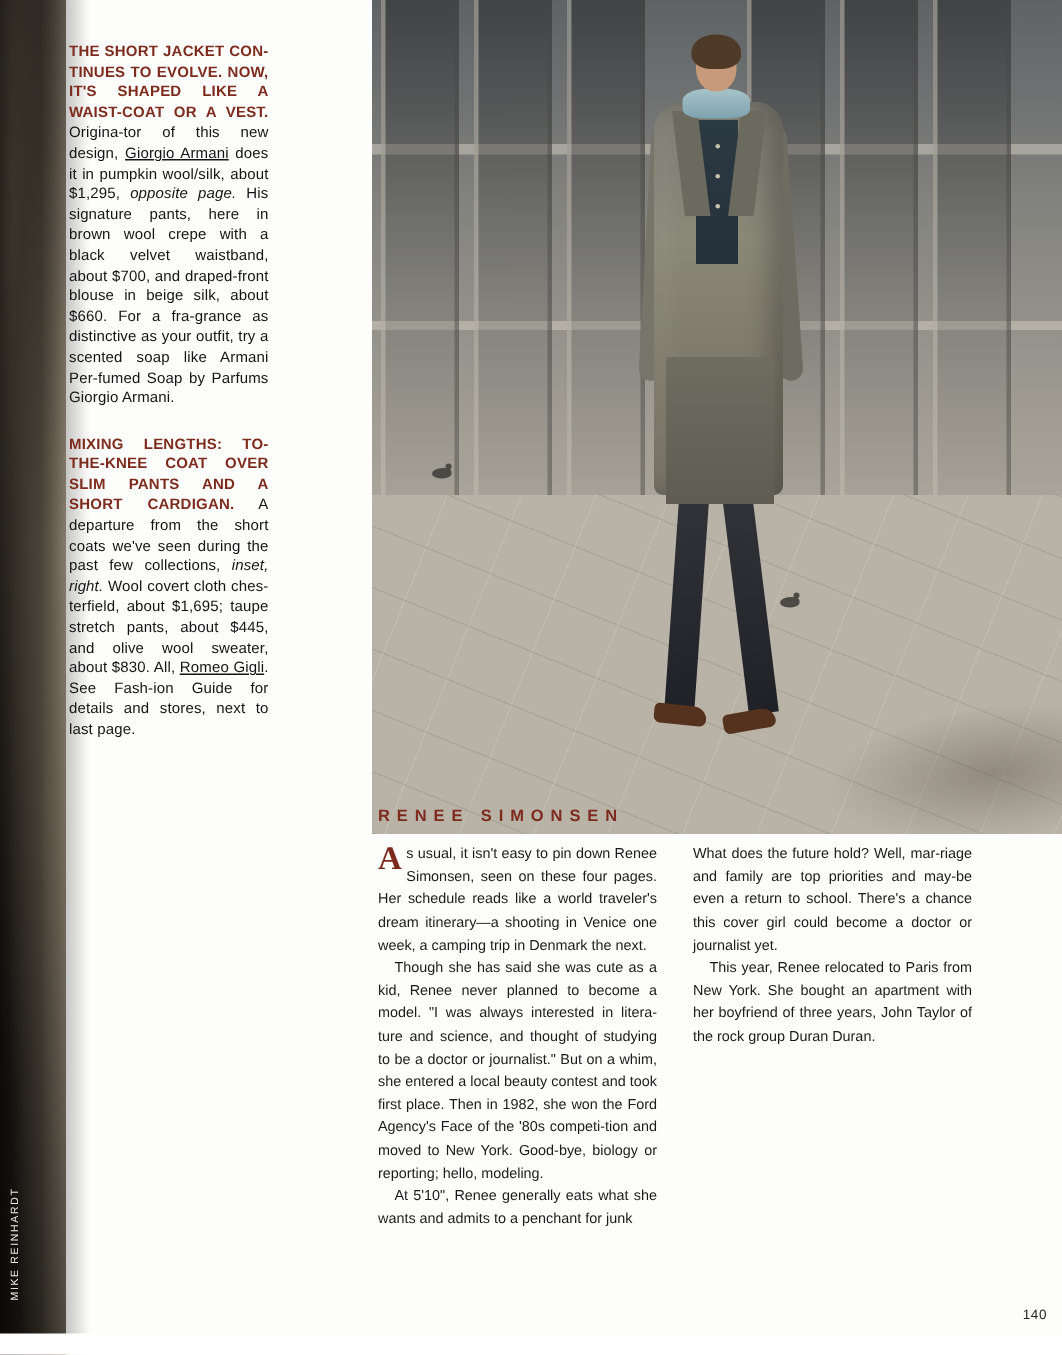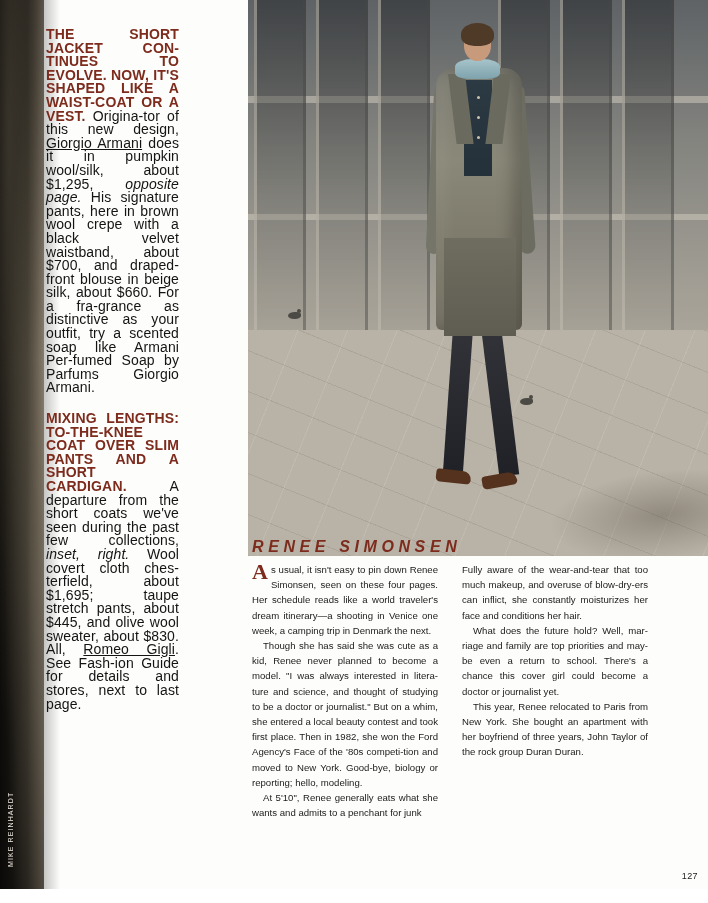--- a/index.html
+++ b/index.html
@@ -54,21 +54,21 @@
   
   .sidecol {
     position: absolute;
     left: 46px;
     top: 28px;
     width: 133px;
   }
   .sidecol p {
     margin: 0 0 0 0;
     font-family: "Liberation Sans", sans-serif;
-    font-size: 14px;
+    font-size: 10px;
     line-height: 13.6px;
     text-align: justify;
     color: #141414;
     letter-spacing: 0.1px;
   }
   .lede {
     font-weight: bold;
     color: #7d2b1d;
     letter-spacing: 0.15px;
   }
@@ -195,25 +195,24 @@
     position: absolute; left: 136px; top: 56px; width: 16px; height: 170px;
     background: #6d6c61; border-radius: 8px; transform: rotate(-4deg);
   }
 
   
   .model-name {
     position: absolute;
     left: 252px;
     top: 538px;
     width: 300px;
-    font-size: 16px;
+    font-size: 11px;
     font-weight: bold;
     letter-spacing: 4.6px;
     color: #7d2b1d;
-    font-style: italic;
   }
   .name-rule {
     position: absolute;
     left: 248px;
     top: 547px;
     width: 456px;
     height: 1px;
     background: #9a9a9a;
     z-index: -1;
   }
@@ -323,21 +322,20 @@
   <div class="name-rule"></div>
   <div class="model-name">RENEE SIMONSEN</div>
 
   <div class="bodycols">
     <div class="bodycol">
       <p><span class="dropcap">A</span><span>s usual, it isn't easy to pin down Renee Simonsen, seen on these four pages. Her schedule reads like a world traveler's dream itinerary—a shooting in Venice one week, a camping trip in Denmark the next.</span></p>
       <p>Though she has said she was cute as a kid, Renee never planned to become a model. "I was always interested in litera-ture and science, and thought of studying to be a doctor or journalist." But on a whim, she entered a local beauty contest and took first place. Then in 1982, she won the Ford Agency's Face of the '80s competi-tion and moved to New York. Good-bye, biology or reporting; hello, modeling.</p>
       <p>At 5'10", Renee generally eats what she wants and admits to a penchant for junk</p>
     </div>
     <div class="bodycol">
-      <p>Fully aware of the wear-and-tear that too much makeup, and overuse of blow-dry-ers can inflict, she constantly moisturizes her face and conditions her hair.</p>
       <p>What does the future hold? Well, mar-riage and family are top priorities and may-be even a return to school. There's a chance this cover girl could become a doctor or journalist yet.</p>
       <p>This year, Renee relocated to Paris from New York. She bought an apartment with her boyfriend of three years, John Taylor of the rock group Duran Duran.</p>
     </div>
   </div>
 
-  <div class="folio">127</div>
+  <div class="folio">140</div>
   <div class="page-bottom"></div>
 </div>
 
 </body></html>

